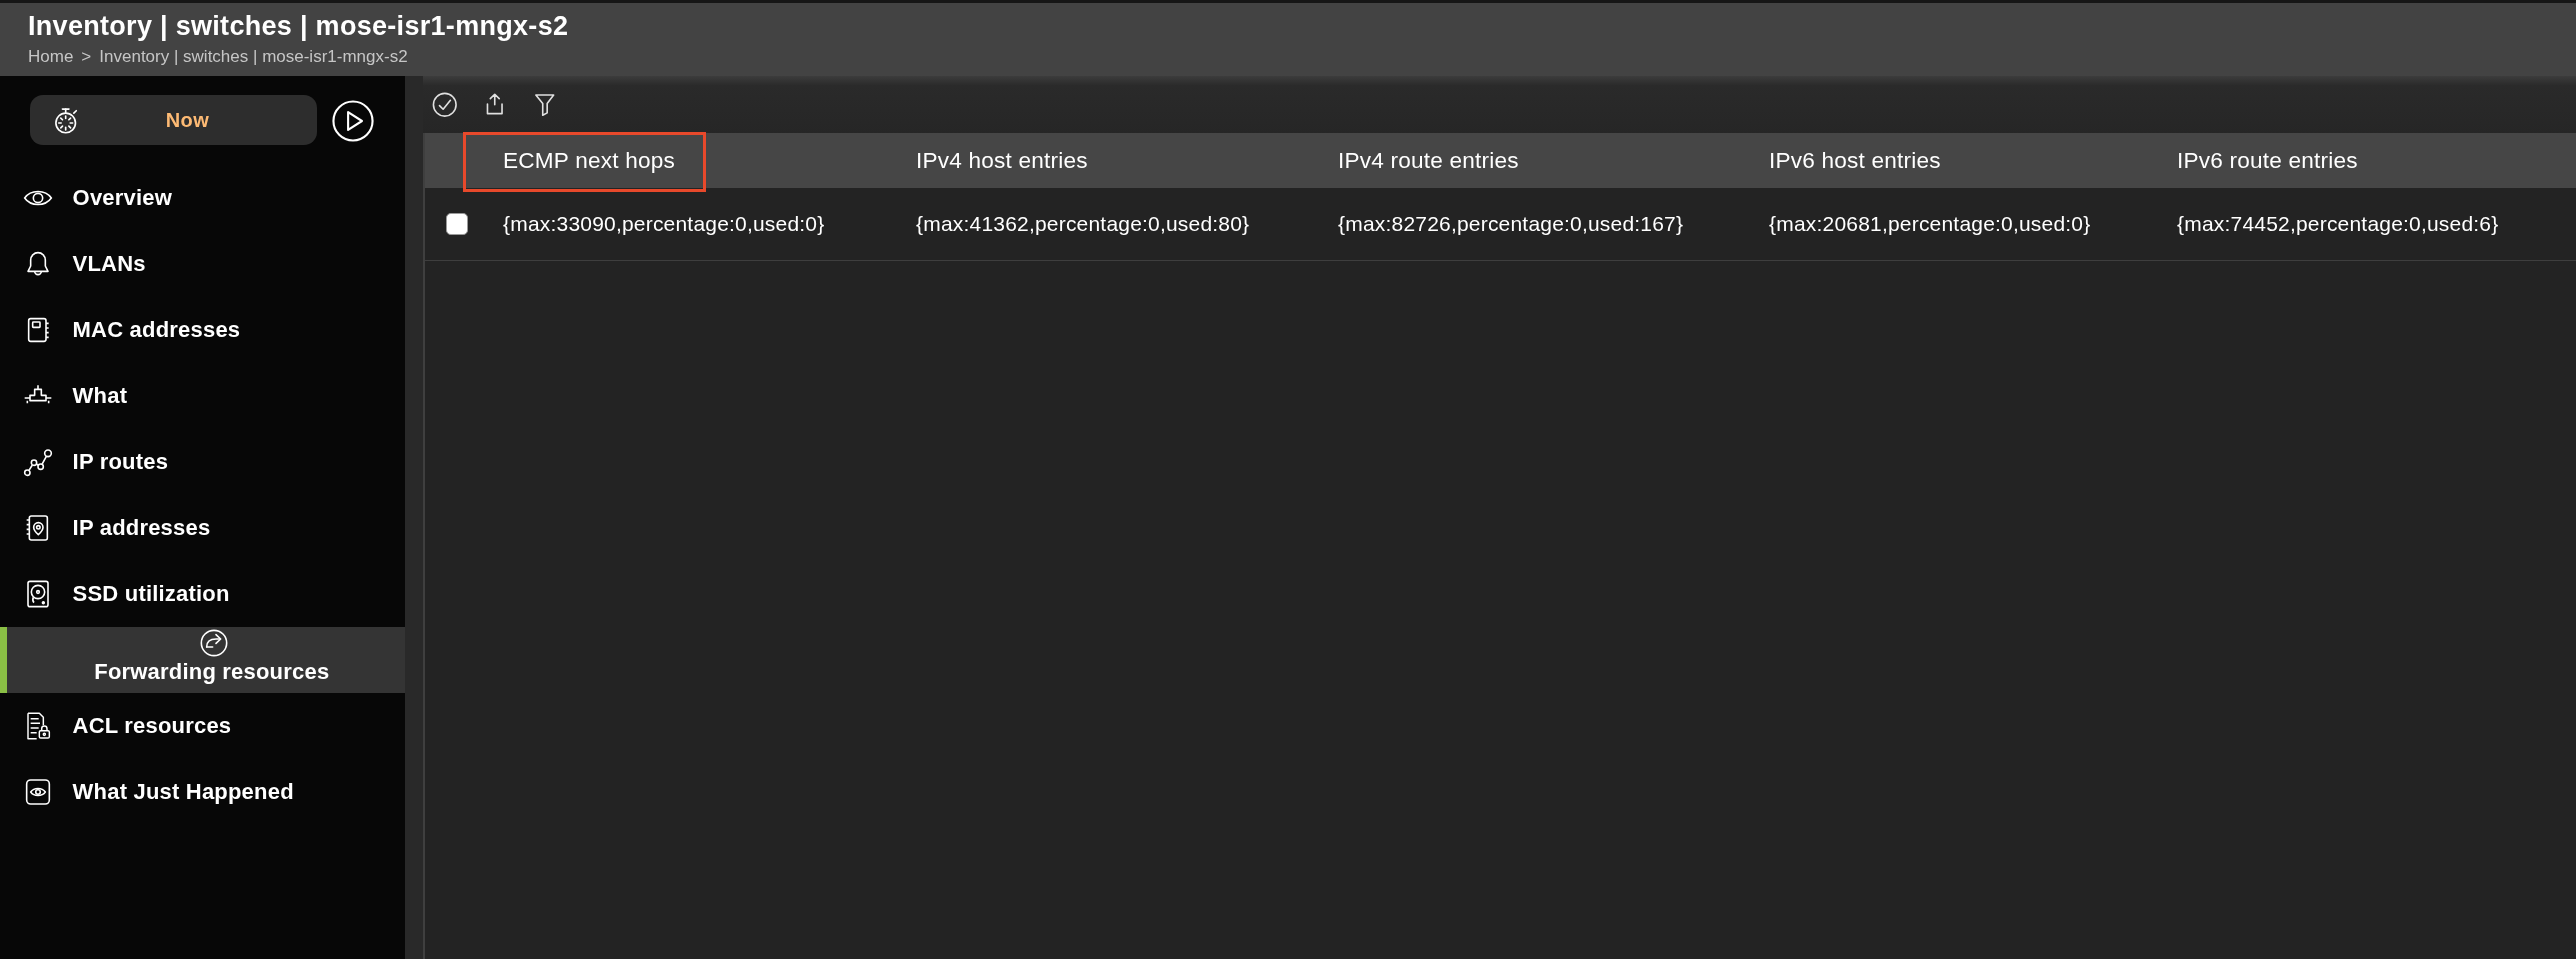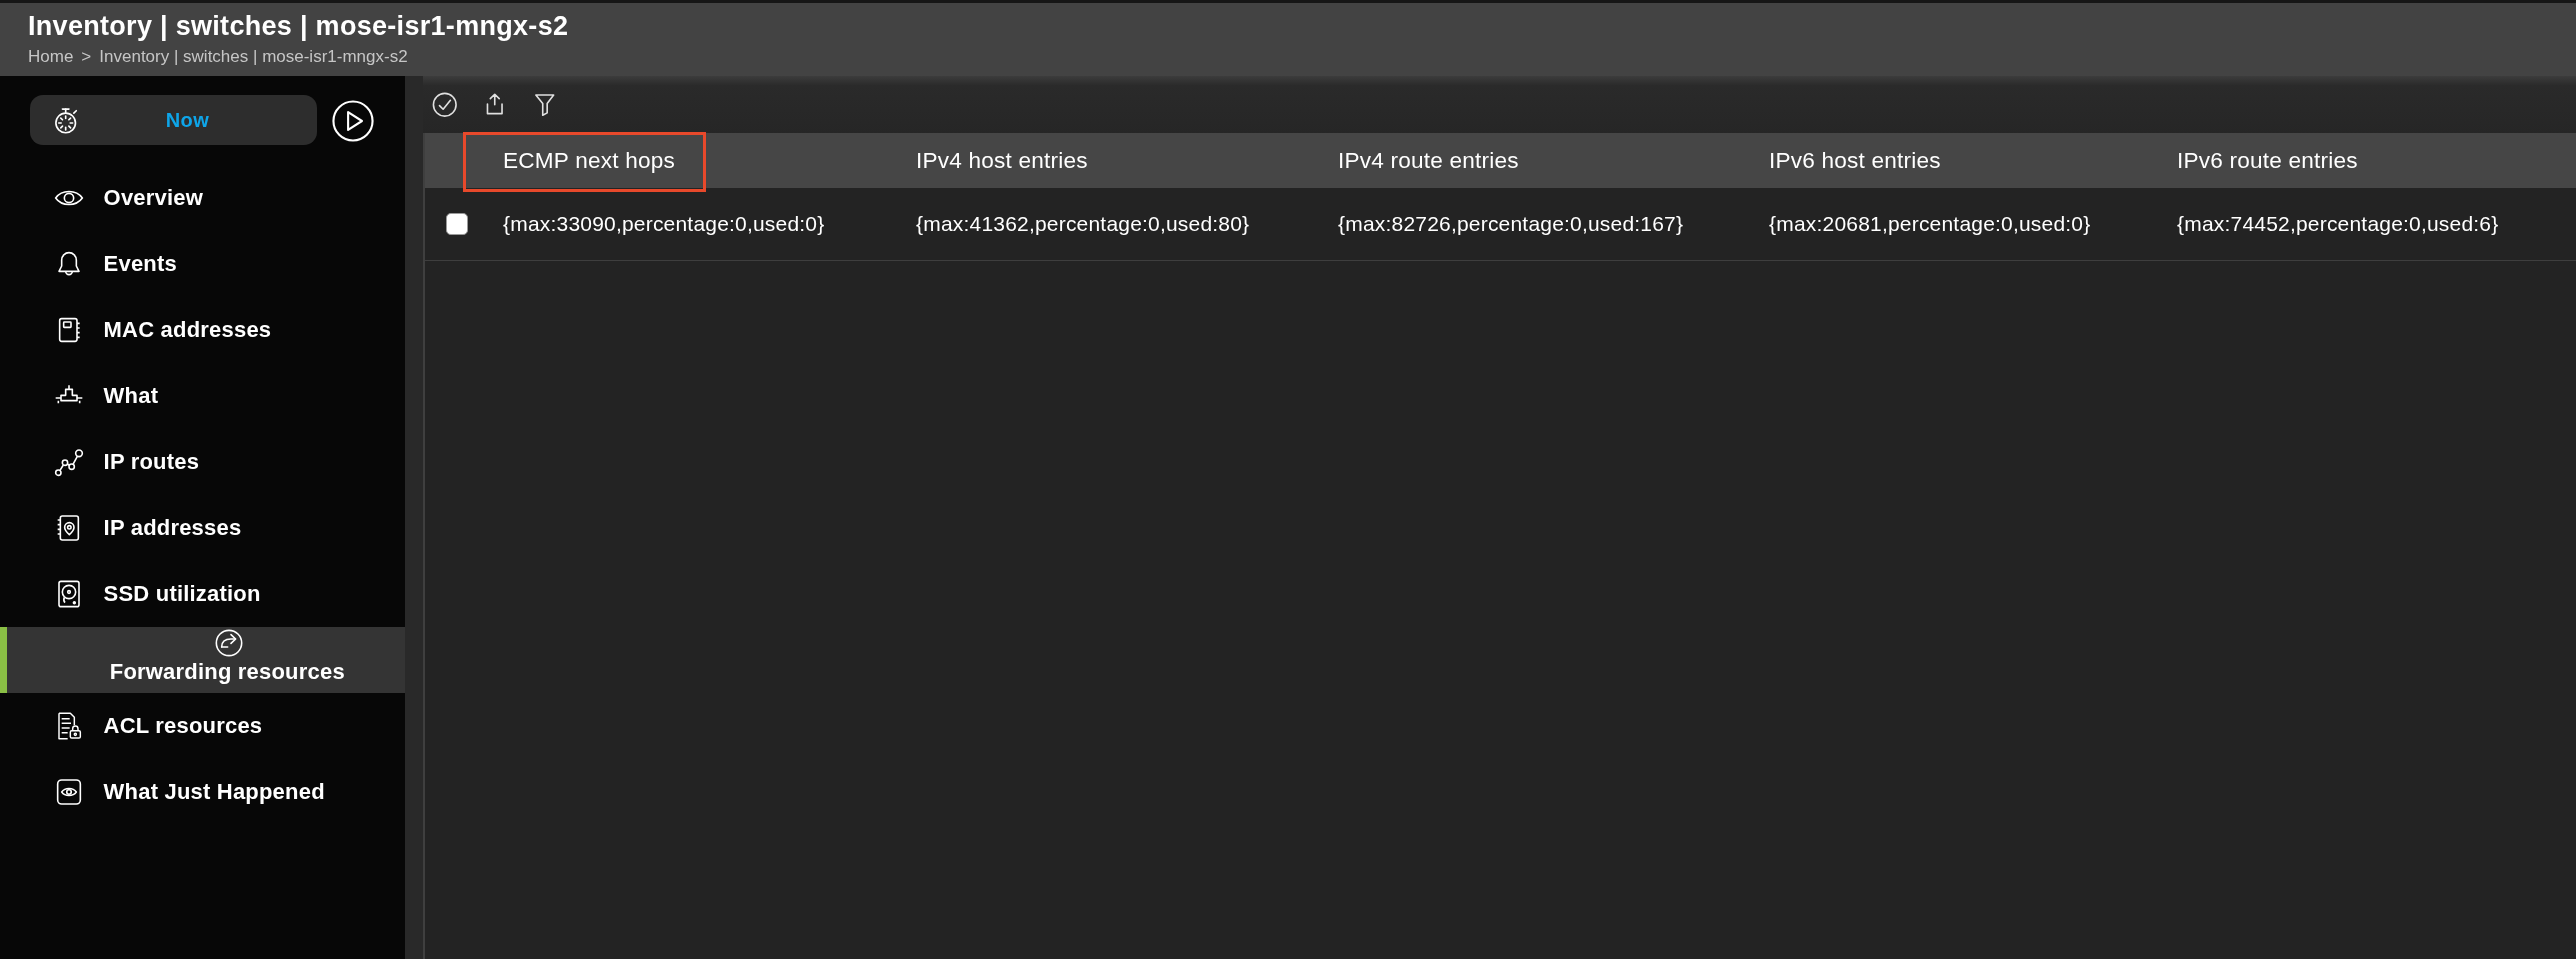--- a/index.html
+++ b/index.html
@@ -15,26 +15,26 @@
 
   
   .main { position:absolute; left:0; top:76px; width:2576px; height:883px; display:flex; }
 
   
   .sidebar { width:405px; height:100%; background:#070707; position:relative; flex:none; }
   .time-row { position:relative; height:89px; }
   .now-btn { position:absolute; left:30px; top:19.4px; width:287px; height:50px;
              background:#2d2d2d; border-radius:13px; display:flex; align-items:center; cursor:pointer; }
   .now-btn .sw { margin-left:21px; flex:none; }
-  .now-label { flex:1; text-align:center; color:#0ea5e9; font-size:20px; font-weight:700;
+  .now-label { flex:1; text-align:center; color:#fdba74; font-size:20px; font-weight:700;
                letter-spacing:0.4px; margin-right:24px; }
   .play-btn { position:absolute; left:331px; top:22.6px; width:44px; height:44px; cursor:pointer; }
 
   .nav { position:absolute; left:0; top:89px; width:100%; }
-  .nav-item { position:relative; height:66px; display:flex; align-items:center; cursor:pointer;padding-left:31px; }
+  .nav-item { position:relative; height:66px; display:flex; align-items:center; cursor:pointer; }
   .nav-item .nicon { width:32px; height:32px; margin-left:22px; flex:none; }
   .nav-item .nlabel { color:#ffffff; font-size:22px; font-weight:700; letter-spacing:0.2px; margin-left:18.6px; white-space:nowrap; }
   .nav-item.active { background:#343434;flex-direction:column; }
   .nav-item.active::before { content:""; position:absolute; left:0; top:0; bottom:0; width:7.3px; background:#8abf45; }
 
   
   .gutter { width:18px; height:100%; background:#292929; flex:none; }
 
   
   .content { position:relative; flex:1; height:100%; background:#232323; }
@@ -118,21 +118,21 @@
         <span class="nlabel">Overview</span>
       </div>
 
       <div class="nav-item">
         <span class="nicon">
           <svg viewBox="0 0 48 48" width="32" height="32" fill="none" stroke="#fff" stroke-width="2.4" stroke-linejoin="round">
             <path d="M24 7 a11 11 0 0 1 11 11 v9 l4 8 H9 l4 -8 v-9 a11 11 0 0 1 11 -11 Z"></path>
             <path d="M19 35 a5 5 0 0 0 10 0"></path>
           </svg>
         </span>
-        <span class="nlabel">Events</span>
+        <span class="nlabel">VLANs</span>
       </div>
 
 
       <div class="nav-item">
         <span class="nicon">
           <svg viewBox="0 0 48 48" width="32" height="32" fill="none" stroke="#fff" stroke-width="2.4" stroke-linejoin="round">
             <rect x="10" y="7" width="26" height="34" rx="3"></rect>
             <rect x="16" y="12" width="11" height="8" rx="1"></rect>
             <path d="M36 14 h4 M36 21 h4 M36 28 h4 M36 35 h4"></path>
           </svg>

